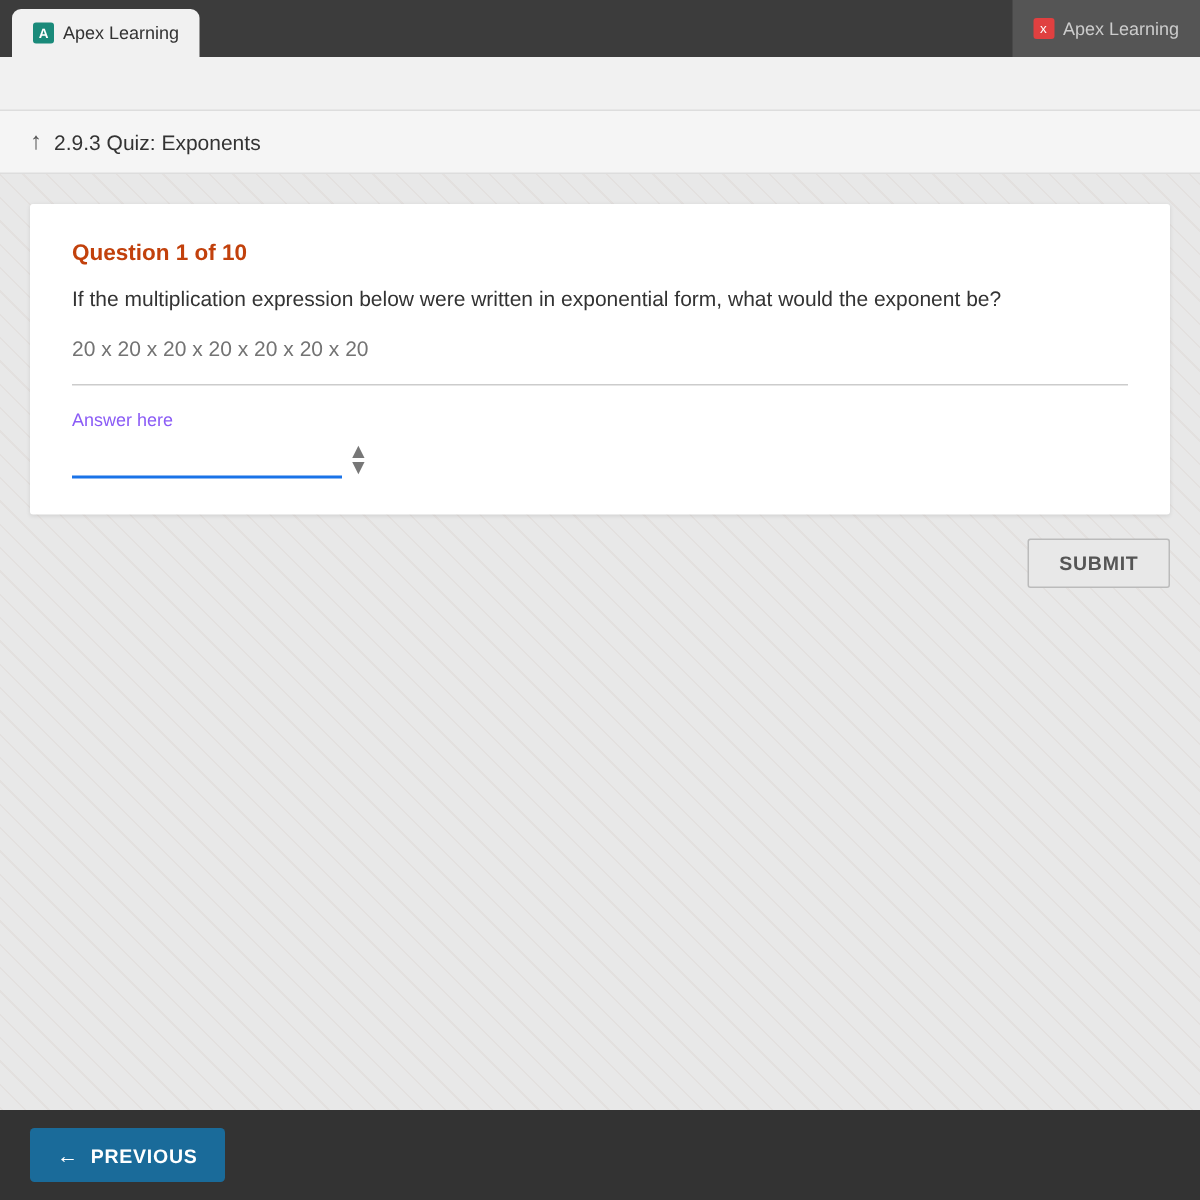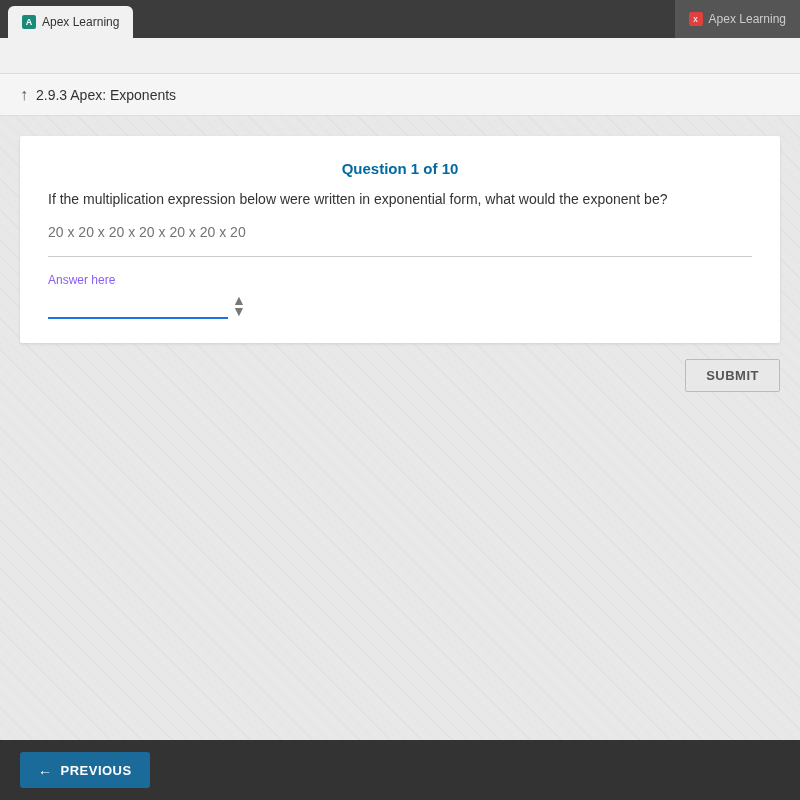--- a/index.html
+++ b/index.html
@@ -126,23 +126,22 @@
       margin: 20px 20px 0 20px;
       padding: 24px 28px;
       border-radius: 2px;
       box-shadow: 0 1px 3px rgba(0,0,0,0.1);
       flex-shrink: 0;
     }
 
     .question-header {
       font-size: 15px;
       font-weight: bold;
-      color: #0369a1;
+      color: #c2410c;
       margin-bottom: 12px;
-      text-align: center;
     }
 
     .question-text {
       font-size: 14px;
       color: #333;
       line-height: 1.5;
       margin-bottom: 14px;
     }
 
     .math-expression {
@@ -254,21 +253,21 @@
     <span class="tab-secondary-icon">x</span>
     <span>Apex Learning</span>
   </div>
 </div>
 
 <div class="address-bar-row">
 </div>
 
 <div class="breadcrumb-bar">
   <span class="breadcrumb-icon">↑</span>
-  <span>2.9.3  Apex:  Exponents</span>
+  <span>2.9.3  Quiz:  Exponents</span>
 </div>
 
 <div class="main-content">
 
   <div class="content-card">
     <div class="question-header">Question 1 of 10</div>
     <div class="question-text">If the multiplication expression below were written in exponential form, what would the exponent be?</div>
     <div class="math-expression">20 x 20 x 20 x 20 x 20 x 20 x 20</div>
     <hr class="divider">
     <div class="answer-label">Answer here</div>

